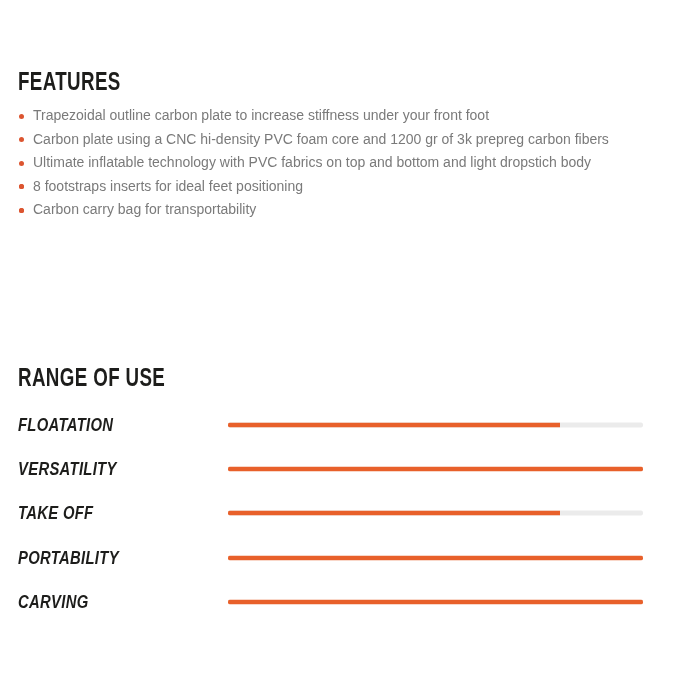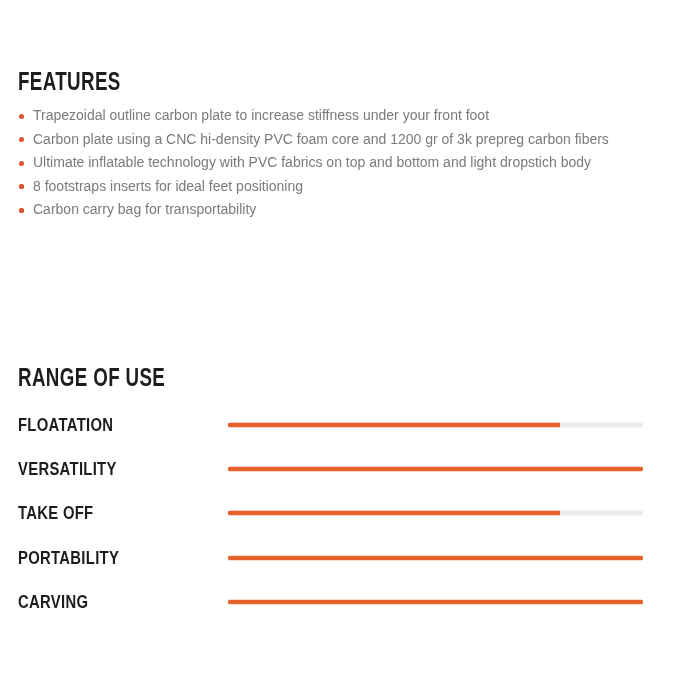--- a/index.html
+++ b/index.html
@@ -56,20 +56,21 @@
   
   .range-rows {
     position: absolute;
     left: 0;
     top: 403px;
     width: 700px;
   }
   .range-row {
     position: relative;
     height: 44.2px;
+    font-style: italic;
   }
   .range-label {
     position: absolute;
     left: 18px;
     top: 50%;
     transform: translateY(-50%) scaleX(0.78);
     transform-origin: left center;
     font-weight: 700;
     font-size: 19px;
     color: #1d1d1b;

